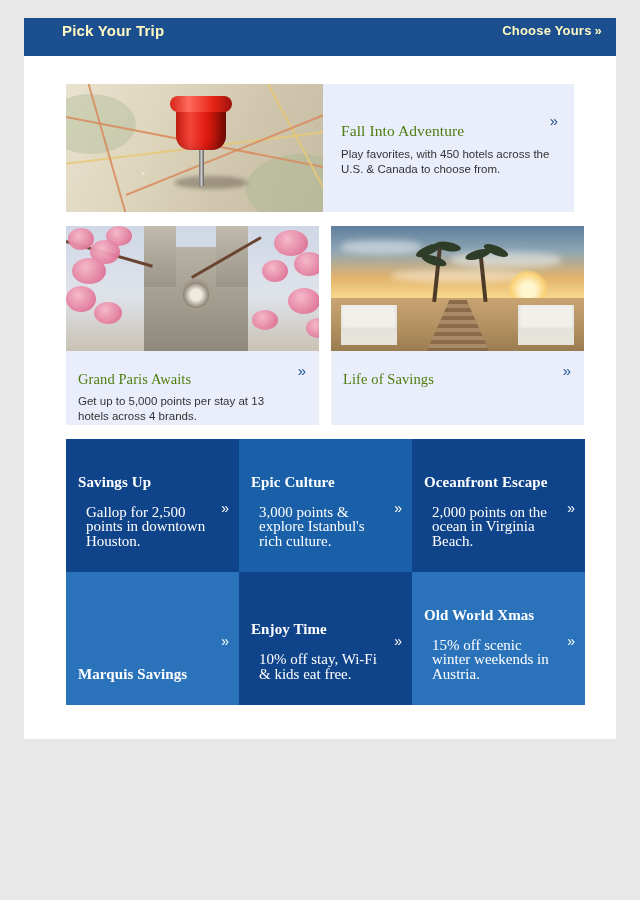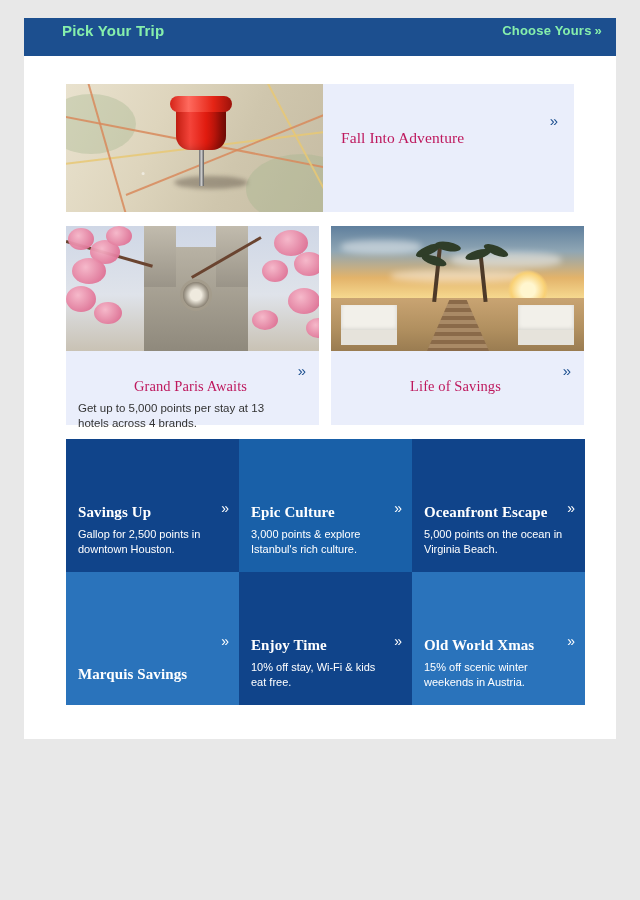--- a/index.html
+++ b/index.html
@@ -25,21 +25,21 @@
     left: 24px;
     top: 18px;
     width: 592px;
     background: #ffffff;
     padding-bottom: 0;
   }
   
   .header {
     height: 38px;
     background: #1c4f8f;
-    color: #86efac;
+    color: #fef9c3;
     display: flex;
     align-items: center;
     justify-content: space-between;
     padding: 0 14px 13px 38px;
     box-sizing: border-box;
   }
   .header-title {
     font-size: 15px;
     font-weight: bold;
     letter-spacing: 0.2px;
@@ -71,25 +71,25 @@
     overflow: hidden;
     background: #cfc6b2;
   }
   .hero-copy {
     flex: 1;
     padding: 30px 18px 0 18px;
     box-sizing: border-box;
     position: relative;
   }
   .card-title {
-    color: #be185d;
+    color: #4d7c0f;
     font-size: 15.5px;
     font-family: "Liberation Serif", serif;
     font-weight: normal;
-    margin: 15px 0 7px 0;
+    margin: 8px 0 7px 0;
     letter-spacing: 0.1px;
   }
   .card-desc {
     color: #333333;
     font-size: 11.5px;
     line-height: 15px;
     margin: 0;
     max-width: 215px;
   }
   .arrow {
@@ -122,21 +122,20 @@
     height: 74px;
     box-sizing: border-box;
   }
   .card2-body .arrow {
     top: 11px;
     right: 13px;
   }
   .card2 .card-title {
     font-size: 14.5px;
     margin-bottom: 6px;
-    text-align: center;
   }
   .card2 .card-desc { max-width: 205px; }
 
   
   .grid {
     margin-top: 14px;
     display: grid;
     grid-template-columns: repeat(3, 1fr);
     grid-template-rows: 133px 133px;
     width: 519px;
@@ -150,24 +149,25 @@
     justify-content: flex-end;
     color: #ffffff;
   }
   .tile-title {
     font-family: "Liberation Serif", serif;
     font-size: 15px;
     margin: 0 0 6px 0;
     letter-spacing: 0.1px;
   }
   .tile-desc {
-    font-size: 11px;
+    font-size: 15px;
     line-height: 14.5px;
-    margin: 0;
+    margin: 8px;
     max-width: 140px;
+    font-family: Liberation Serif, serif;
   }
   .tile .arrow {
     color: #ffffff;
     right: 10px;
     top: auto;
     bottom: 56px;
     font-size: 14px;
   }
   .bg-dark { background: #10448a; }
   .bg-mid  { background: #1960a8; }
@@ -352,20 +352,21 @@
             <div class="road" style="left:60px;top:110px;width:220px;transform:rotate(-22deg);"></div>
             <div class="pin-shadow"></div>
             <div class="pin-needle"></div>
             <div class="pin-head"></div>
             <div class="pin-cap"></div>
           </div>
         </div>
         <div class="hero-copy">
           <div class="arrow">»</div>
           <h2 class="card-title">Fall Into Adventure</h2>
+          <p class="card-desc">Play favorites, with 450 hotels across the U.S. &amp; Canada to choose from.</p>
         </div>
       </div>
 
       <div class="row2">
 
         <div class="card2">
           <div class="card2-img">
             <div class="paris">
               <div class="bld"></div>
               <div class="tower-l"></div>
@@ -439,21 +440,21 @@
 
         <div class="tile bg-mid">
           <div class="arrow">»</div>
           <h3 class="tile-title">Epic Culture</h3>
           <p class="tile-desc">3,000 points &amp; explore Istanbul's rich culture.</p>
         </div>
 
         <div class="tile bg-dark">
           <div class="arrow">»</div>
           <h3 class="tile-title">Oceanfront Escape</h3>
-          <p class="tile-desc">5,000 points on the ocean in Virginia Beach.</p>
+          <p class="tile-desc">2,000 points on the ocean in Virginia Beach.</p>
         </div>
 
         <div class="tile bg-med">
           <div class="arrow">»</div>
           <h3 class="tile-title">Marquis Savings</h3>
         </div>
 
         <div class="tile bg-dark">
           <div class="arrow">»</div>
           <h3 class="tile-title">Enjoy Time</h3>

